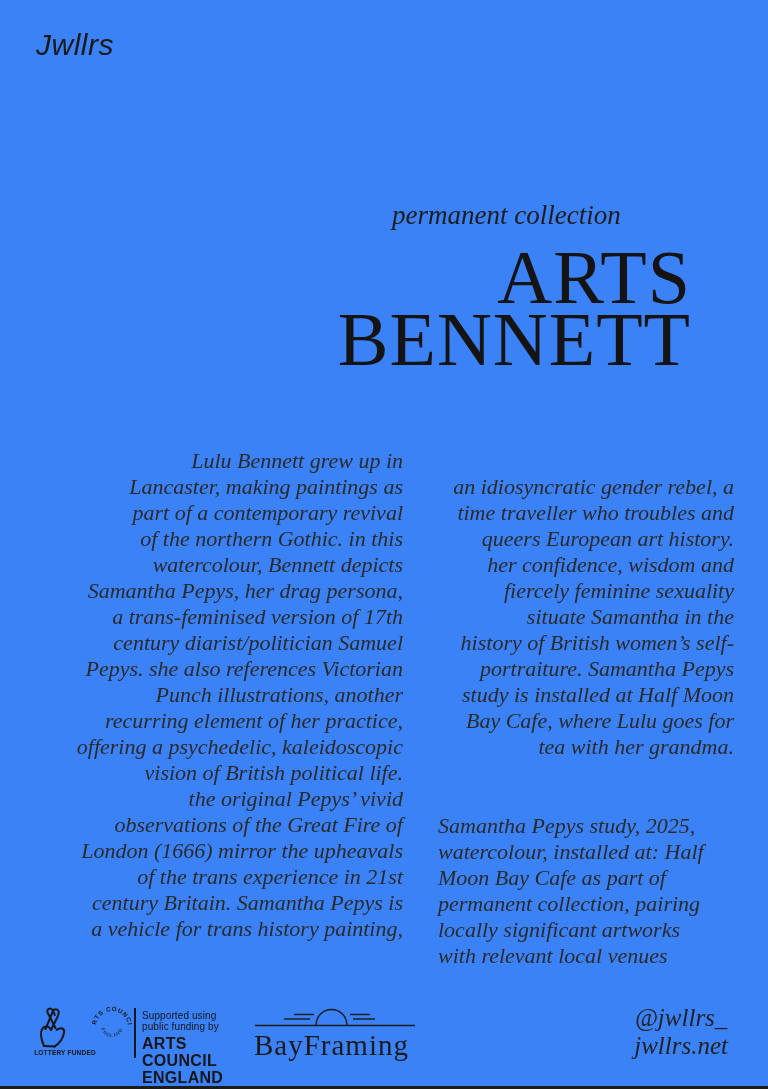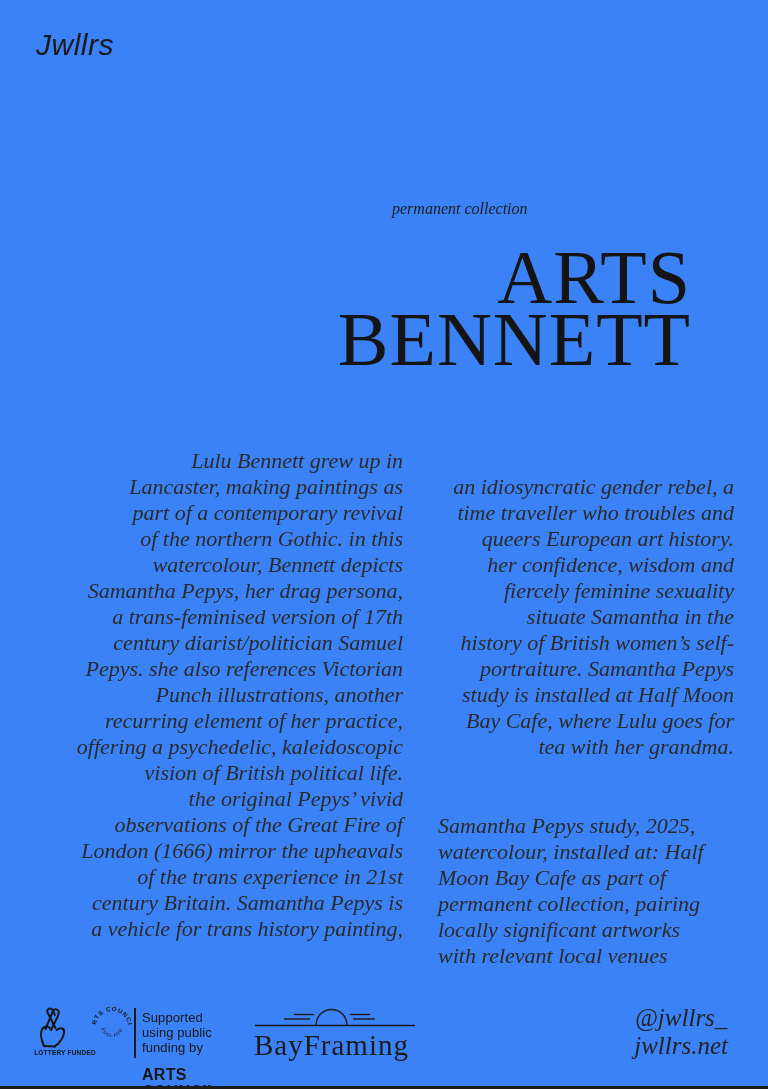--- a/index.html
+++ b/index.html
@@ -14,21 +14,21 @@
   }
   
   .brand{
     position:absolute;left:36px;top:28px;
     font-family:"Liberation Sans", sans-serif;
     font-style:italic;font-size:30px;color:#1a1a1a;
     letter-spacing:0.5px;
   }
   .collection-label{
     position:absolute;left:392px;top:200px;
-    font-style:italic;font-size:16px;color:#1c1c1c;
+    font-style:italic;font-size:27px;color:#1c1c1c;
   }
   .title{
     position:absolute;right:77px;top:246px;
     text-align:right;
     font-size:76px;line-height:62px;
     letter-spacing:1px;
     color:#141414;
     white-space:pre-line;
   }
   
@@ -58,21 +58,21 @@
   }
   .roundel{position:absolute;left:58px;top:4px;}
   .ace-divider{
     position:absolute;left:100px;top:6px;
     width:1.5px;height:50px;background:#1a1a1a;
   }
   .ace-text{
     position:absolute;left:108px;top:8px;
     font-family:"Liberation Sans", sans-serif;color:#161616;
   }
-  .ace-supported{font-size:13px;letter-spacing:0.1px;margin-bottom:11px;}
+  .ace-supported{font-size:10px;letter-spacing:0.1px;margin-bottom:3px;}
   .ace-name{font-weight:bold;font-size:16px;line-height:17px;letter-spacing:0.3px;}
   .framer{position:absolute;left:254px;top:6px;width:166px;text-align:left;}
   .framer-name{
     font-size:29px;line-height:30px;letter-spacing:1px;color:#1b1b1b;margin-top:-2px;
   }
   .social{
     position:absolute;right:40px;top:6px;
     text-align:center;font-style:italic;
     font-size:25px;line-height:28px;color:#222222;
   }

